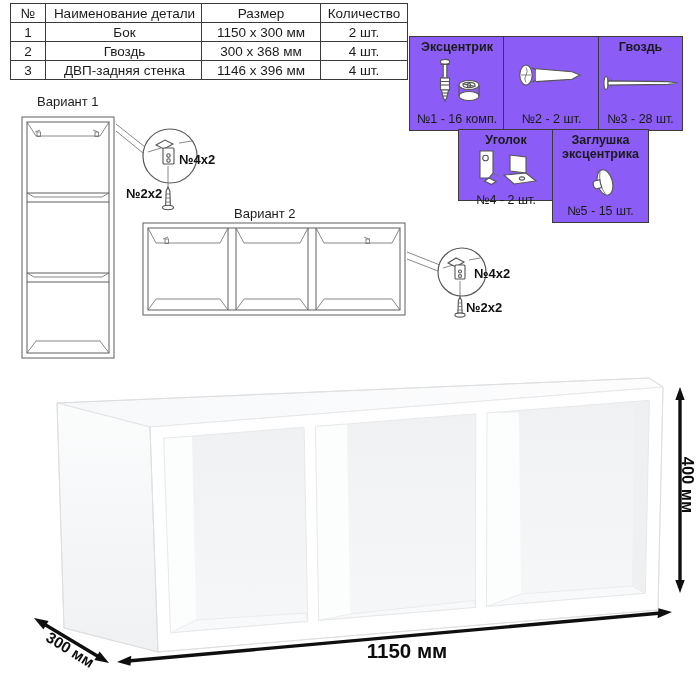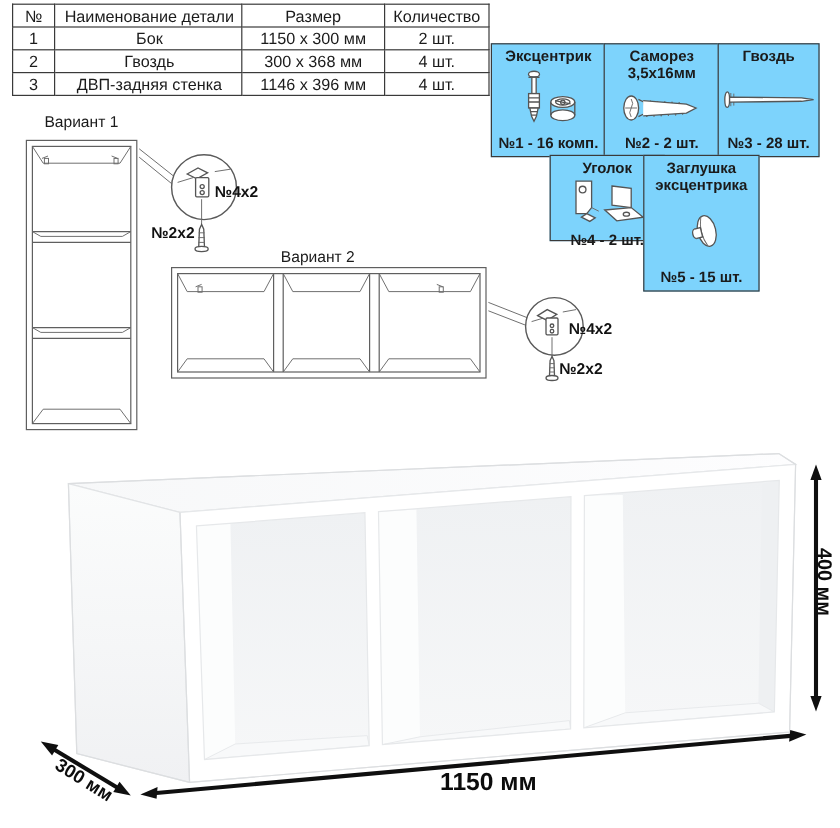--- a/index.html
+++ b/index.html
@@ -16,28 +16,28 @@
     border:1.6px solid #3a3a3a;height:16px;padding:1px 4px;
     text-align:center;white-space:nowrap;font-weight:normal;overflow:hidden;
   }
   .parts-table .c0{width:26px}
   .parts-table .c1{width:145px;text-align:center;padding-left:6px}
   .parts-table .c2{width:110px}
   .parts-table .c3{width:78px}
   
   .hw-box{
     position:absolute;box-sizing:border-box;border:1.6px solid #3a3a3a;
-    background:#7dd3fc;display:flex;flex-direction:column;align-items:center;
+    background:#8b5cf6;display:flex;flex-direction:column;align-items:center;
   }
   .hw-title{
     font-size:12.5px;font-weight:bold;line-height:14px;text-align:center;
     margin-top:3px;padding:0 2px;
   }
   .hw-icon{flex:1;display:flex;align-items:center;justify-content:center;width:100%}
-  .hw-count{font-size:12.5px;font-weight:bold;margin-bottom:4px;white-space:nowrap}
+  .hw-count{font-size:12.5px;font-weight:normal;margin-bottom:4px;white-space:nowrap}
   
   .variant-title{position:absolute;font-size:13px;font-weight:normal;white-space:nowrap}
   .abs{position:absolute}
   svg{display:block}
   .wf{stroke:#5f5f5f;stroke-width:1;fill:none}
   .wf-thin{stroke:#6a6a6a;stroke-width:.8;fill:none}
   .hwline{stroke:#555;stroke-width:1.1;fill:#fff}
   .callout-label{font:bold 13px "Liberation Sans",sans-serif;fill:#111}
   .dim-label{font-weight:bold;fill:#0c0c0c}
 </style>
@@ -91,21 +91,20 @@
       <ellipse class="hwline" cx="44" cy="27" rx="10" ry="4.5" fill="#fff"></ellipse>
       <ellipse class="hwline" cx="44" cy="27" rx="6" ry="2.6"></ellipse>
       <circle class="hwline" cx="44" cy="27.3" r="1.8"></circle>
       <line class="hwline" x1="37.5" y1="25.8" x2="50.5" y2="28.6"></line>
     </svg>
   </div>
   <div class="hw-count">№1 - 16 комп.</div>
 </div>
 
 <div class="hw-box" style="left:503px;top:36px;width:97px;height:95px">
-  <div class="hw-title">Саморез 3,5х16мм</div>
   <div class="hw-icon">
     <svg width="72" height="40" viewBox="0 0 72 40">
       <ellipse class="hwline" cx="10" cy="20" rx="6.2" ry="10"></ellipse>
       <path class="wf-thin" d="M10,12.5 q2.5,3.5 0,7.5 q-2.5,4 0,7.5 M5,20 h10"></path>
       <path class="hwline" d="M16,12.8 l4,2 M16,27.2 l4,-2"></path>
       <path class="wf-thin" d="M20,13.8 L23,27.5 L26,13.9 L29,27.2 L32,14.2 L35,26.9 L38,14.5 L41,26.6 L44,14.8 L47,26.2 L50,15.2 L53,25.8"></path>
       <path class="hwline" fill="none" d="M20,13.8 L56,16.8 L64,20 L56,24.2 L20,26.6"></path>
     </svg>
   </div>
   <div class="hw-count">№2 - 2 шт.</div>
@@ -133,21 +132,21 @@
       <path class="hwline" d="M17,31 l7,3.5 -4.5,3 -7,-3.5 z"></path>
       <path class="wf-thin" d="M21,26 l6,3"></path>
       <path class="hwline" d="M38,8 l16,2 v16 l-16,-2 z"></path>
       <path class="hwline" d="M32,28 l22,-2 10,8 -22,3 z"></path>
       <ellipse class="hwline" cx="50" cy="31.5" rx="2.6" ry="1.6"></ellipse>
     </svg>
   </div>
   <div class="hw-count">№4 - 2 шт.</div>
 </div>
 
-<div class="hw-box" style="left:536px;top:129px;width:97px;height:114px">
+<div class="hw-box" style="left:552px;top:129px;width:97px;height:94px">
   <div class="hw-title">Заглушка эксцентрика</div>
   <div class="hw-icon">
     <svg width="44" height="42" viewBox="0 0 44 42">
       <g transform="rotate(-14 24 21)">
         <ellipse class="hwline" cx="26" cy="21" rx="7.5" ry="13"></ellipse>
         <path class="wf-thin" d="M24,8.5 q-5,12.5 0,25"></path>
         <ellipse class="hwline" cx="16.5" cy="21" rx="2.4" ry="4"></ellipse>
         <path class="hwline" d="M16.5,17 h5 v8 h-5" fill="none"></path>
       </g>
     </svg>

